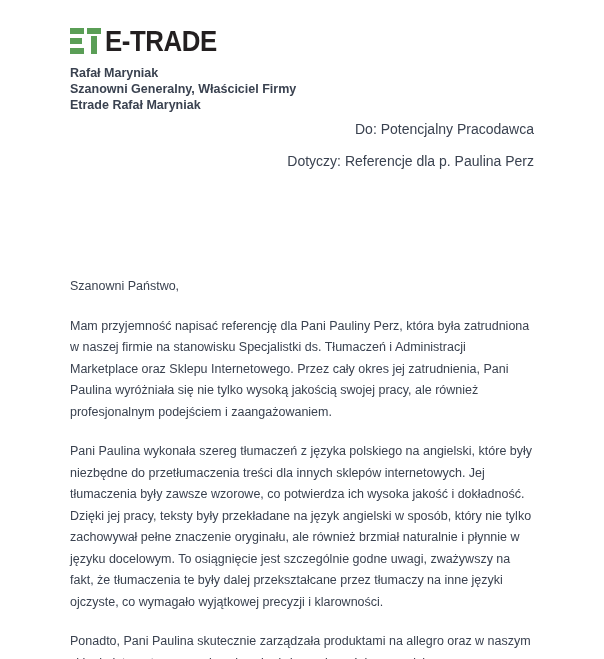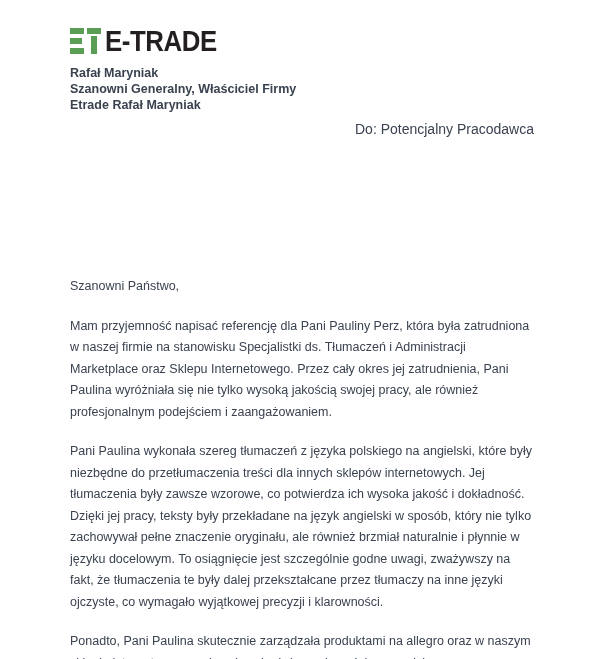--- a/index.html
+++ b/index.html
@@ -125,20 +125,21 @@
     <div class="sender">
       <div>Rafał Maryniak</div>
       <div>Szanowni Generalny, Właściciel Firmy</div>
       <div>Etrade Rafał Maryniak</div>
     </div>
 
   </div>
 
   <div class="addressee">
     <div class="recipient">Do: Potencjalny Pracodawca</div>
+    <div class="subject">Dotyczy: Referencje dla p. Paulina Perz</div>
   </div>
 
   <div class="body-copy">
     <p>Szanowni Państwo,</p>
     <p>Mam przyjemność napisać referencję dla Pani Pauliny Perz, która była zatrudniona w naszej firmie na stanowisku Specjalistki ds. Tłumaczeń i Administracji Marketplace oraz Sklepu Internetowego. Przez cały okres jej zatrudnienia, Pani Paulina wyróżniała się nie tylko wysoką jakością swojej pracy, ale również profesjonalnym podejściem i zaangażowaniem.</p>
     <p>Pani Paulina wykonała szereg tłumaczeń z języka polskiego na angielski, które były niezbędne do przetłumaczenia treści dla innych sklepów internetowych. Jej tłumaczenia były zawsze wzorowe, co potwierdza ich wysoka jakość i dokładność. Dzięki jej pracy, teksty były przekładane na język angielski w sposób, który nie tylko zachowywał pełne znaczenie oryginału, ale również brzmiał naturalnie i płynnie w języku docelowym. To osiągnięcie jest szczególnie godne uwagi, zważywszy na fakt, że tłumaczenia te były dalej przekształcane przez tłumaczy na inne języki ojczyste, co wymagało wyjątkowej precyzji i klarowności.</p>
     <p>Ponadto, Pani Paulina skutecznie zarządzała produktami na allegro oraz w naszym sklepie internetowym, wykazując się dużą znajomością narzędzi e-commerce oraz umiejętnością sprawnego rozwiązywania problemów. Jej praca w zakresie administracji obejmowała m.in. zarządzanie produktami, tworzenie stron produktowych, tworzenie aukcji allegro oraz aktualizację treści na stronach</p>
   </div>
 
 </div>

